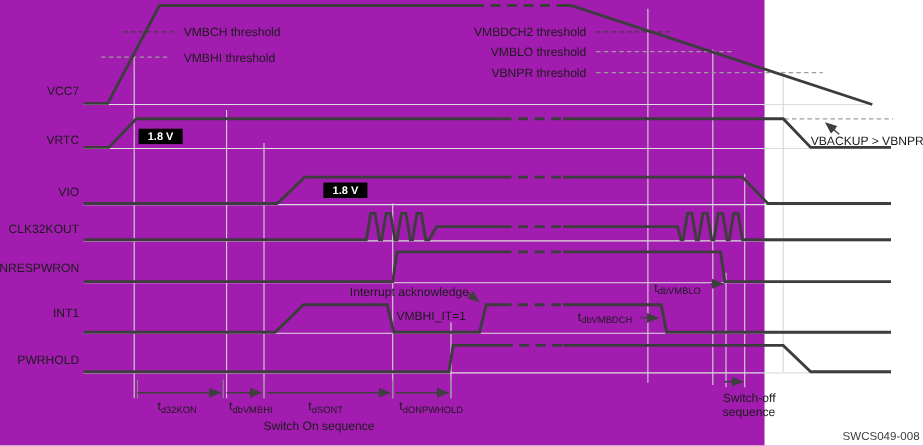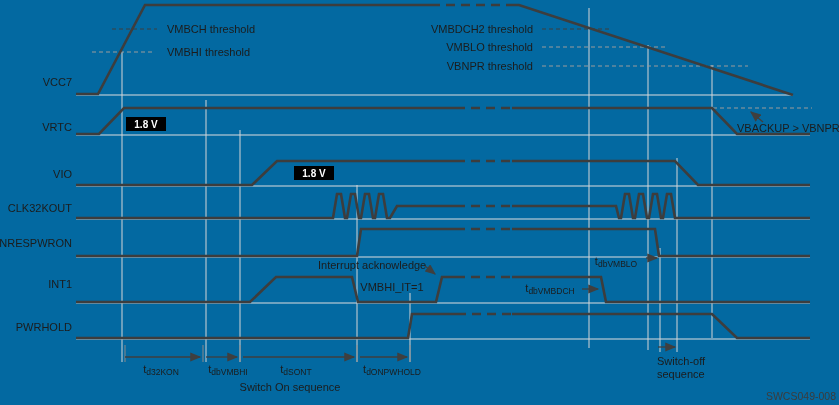--- a/index.html
+++ b/index.html
@@ -1,17 +1,17 @@
 <!DOCTYPE html>
 <html><head>
 <meta charset="utf-8">
 <style>
   html,body { margin:0; padding:0; background:#fff; }
   #stage {
-    position:relative; width:839px; height:405px; background:#0369a1;
+    position:relative; width:695px; height:405px; background:#a21caf;
     font-family:"Liberation Sans", sans-serif;
   }
   svg text { font-family:"Liberation Sans", sans-serif; }
   .lbl      { font-size:11px; fill:#1c1c1c; }
   .sub      { font-size:8.5px; }
   .badge-tx { font-size:10px; font-weight:bold; fill:#ffffff; }
   .fig-id   { font-size:10.5px; fill:#3c3c3c; }
 </style>
 </head>
 <body>

